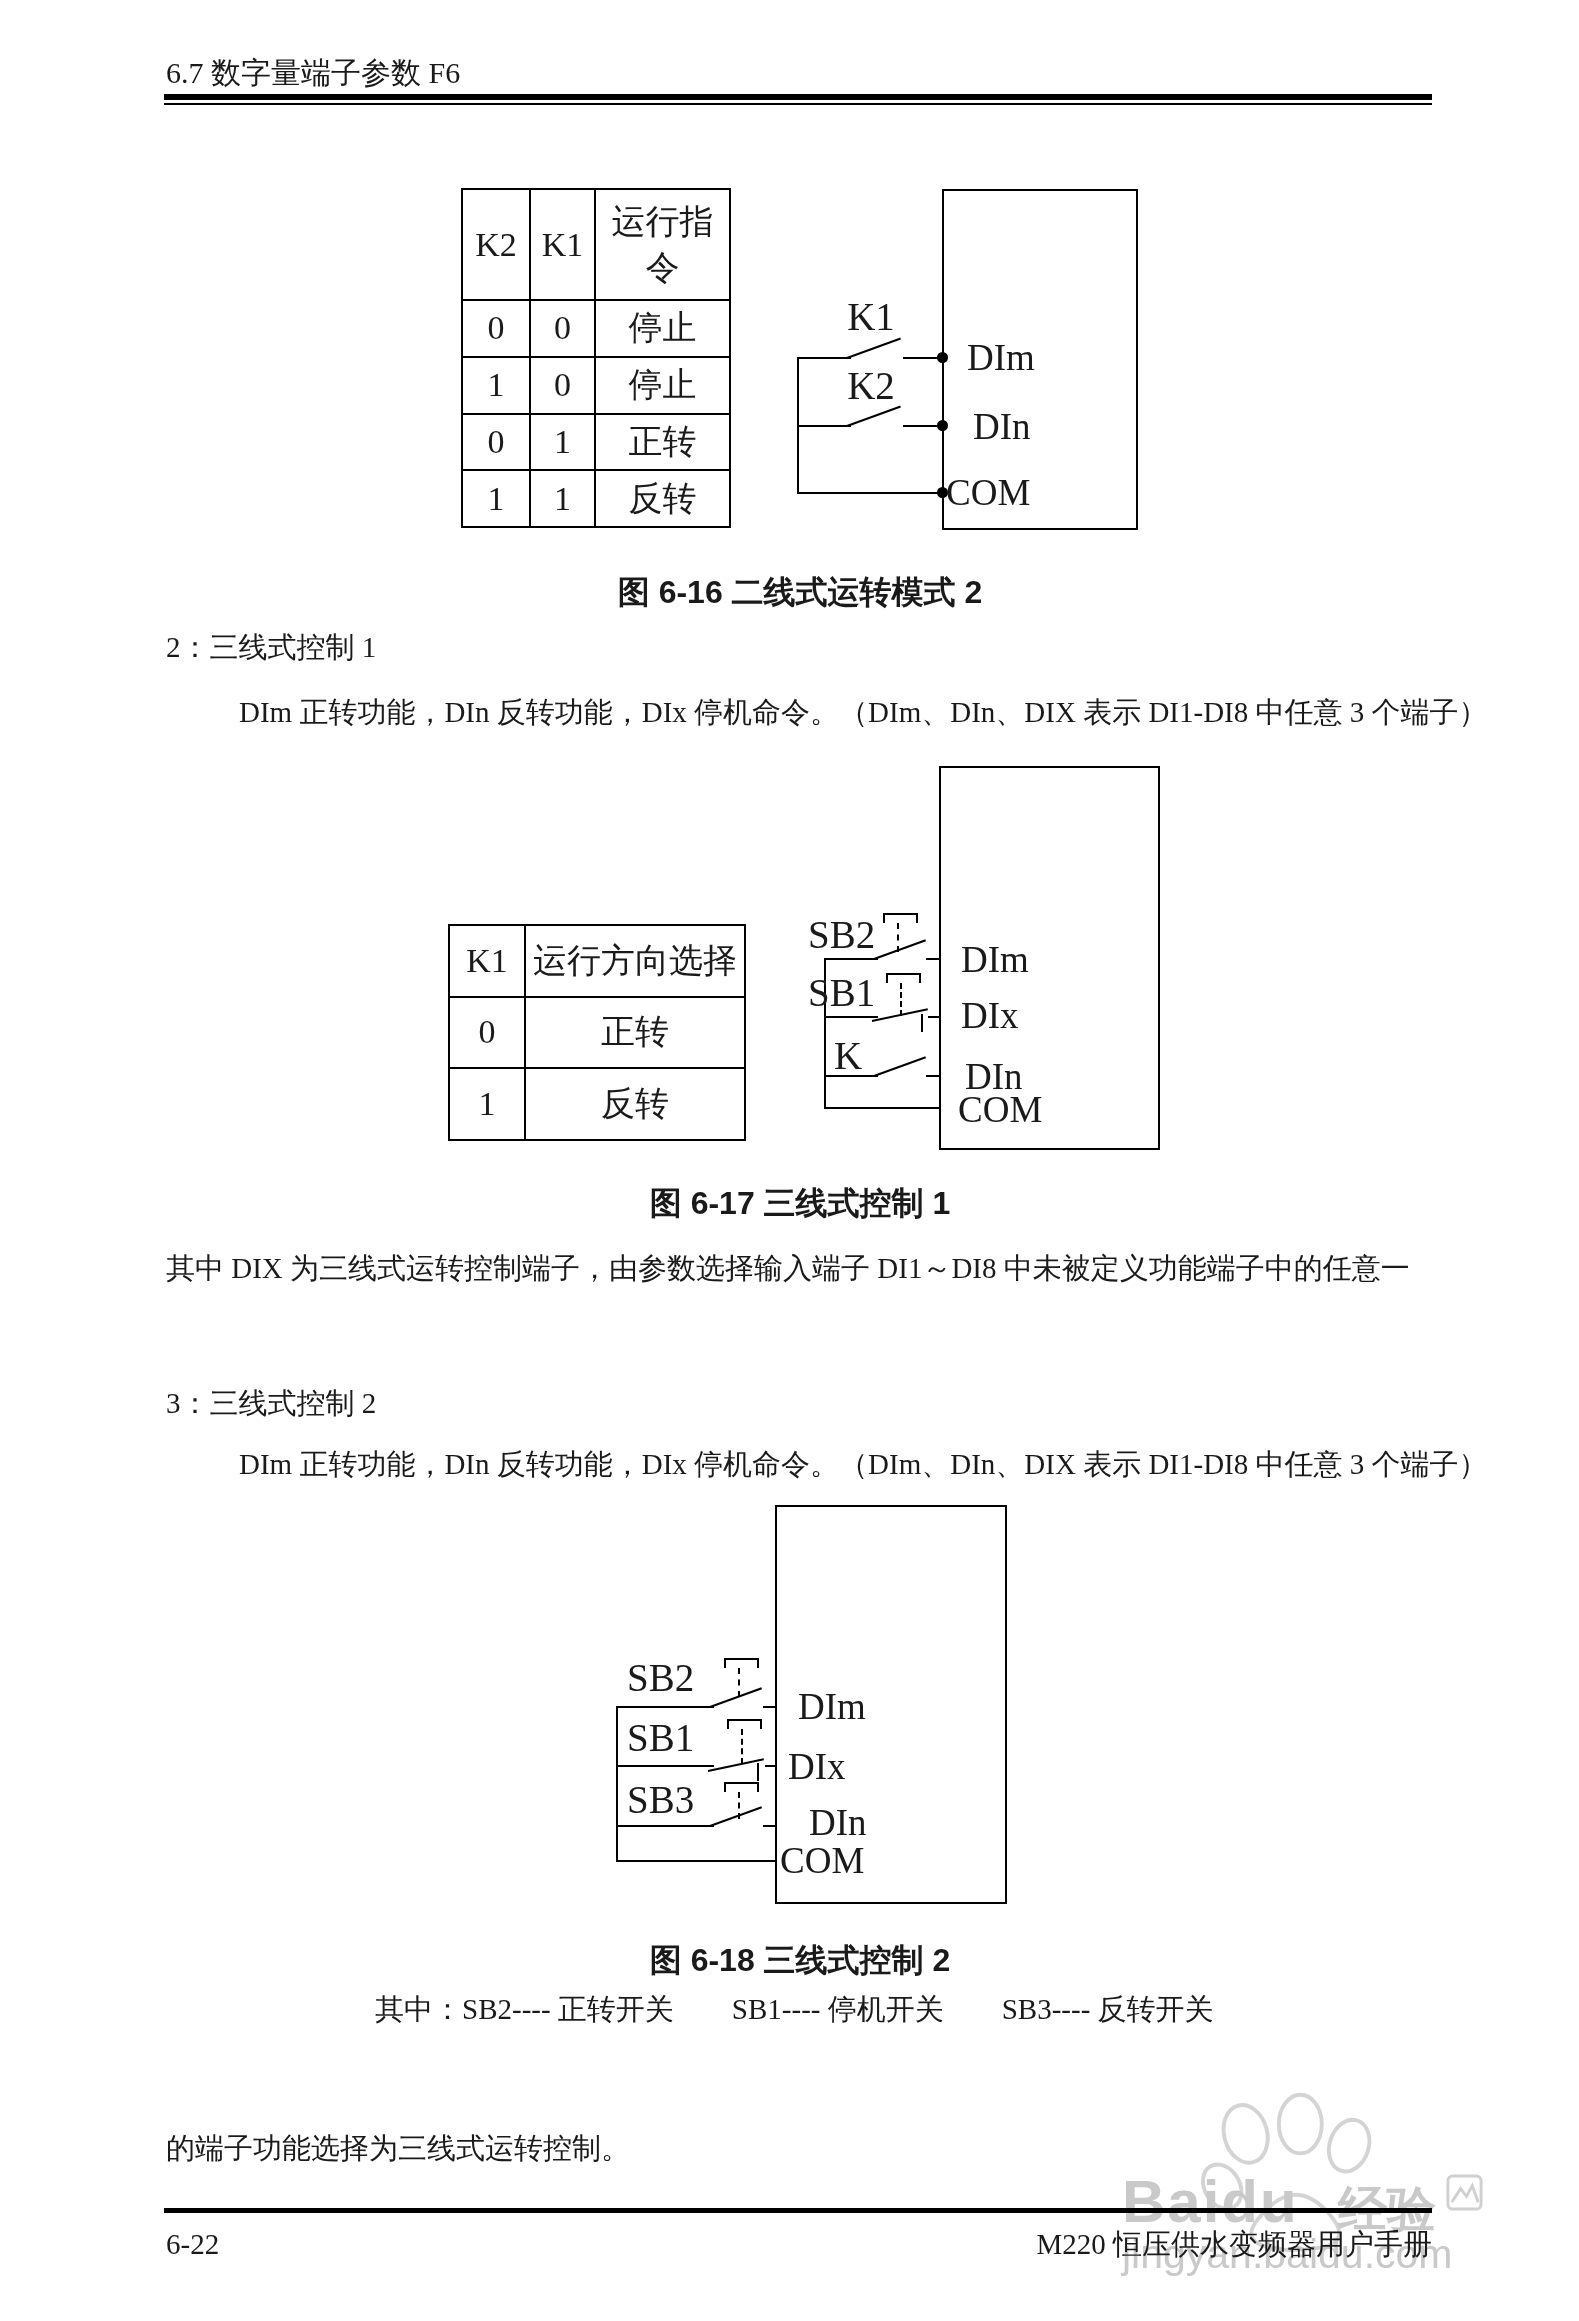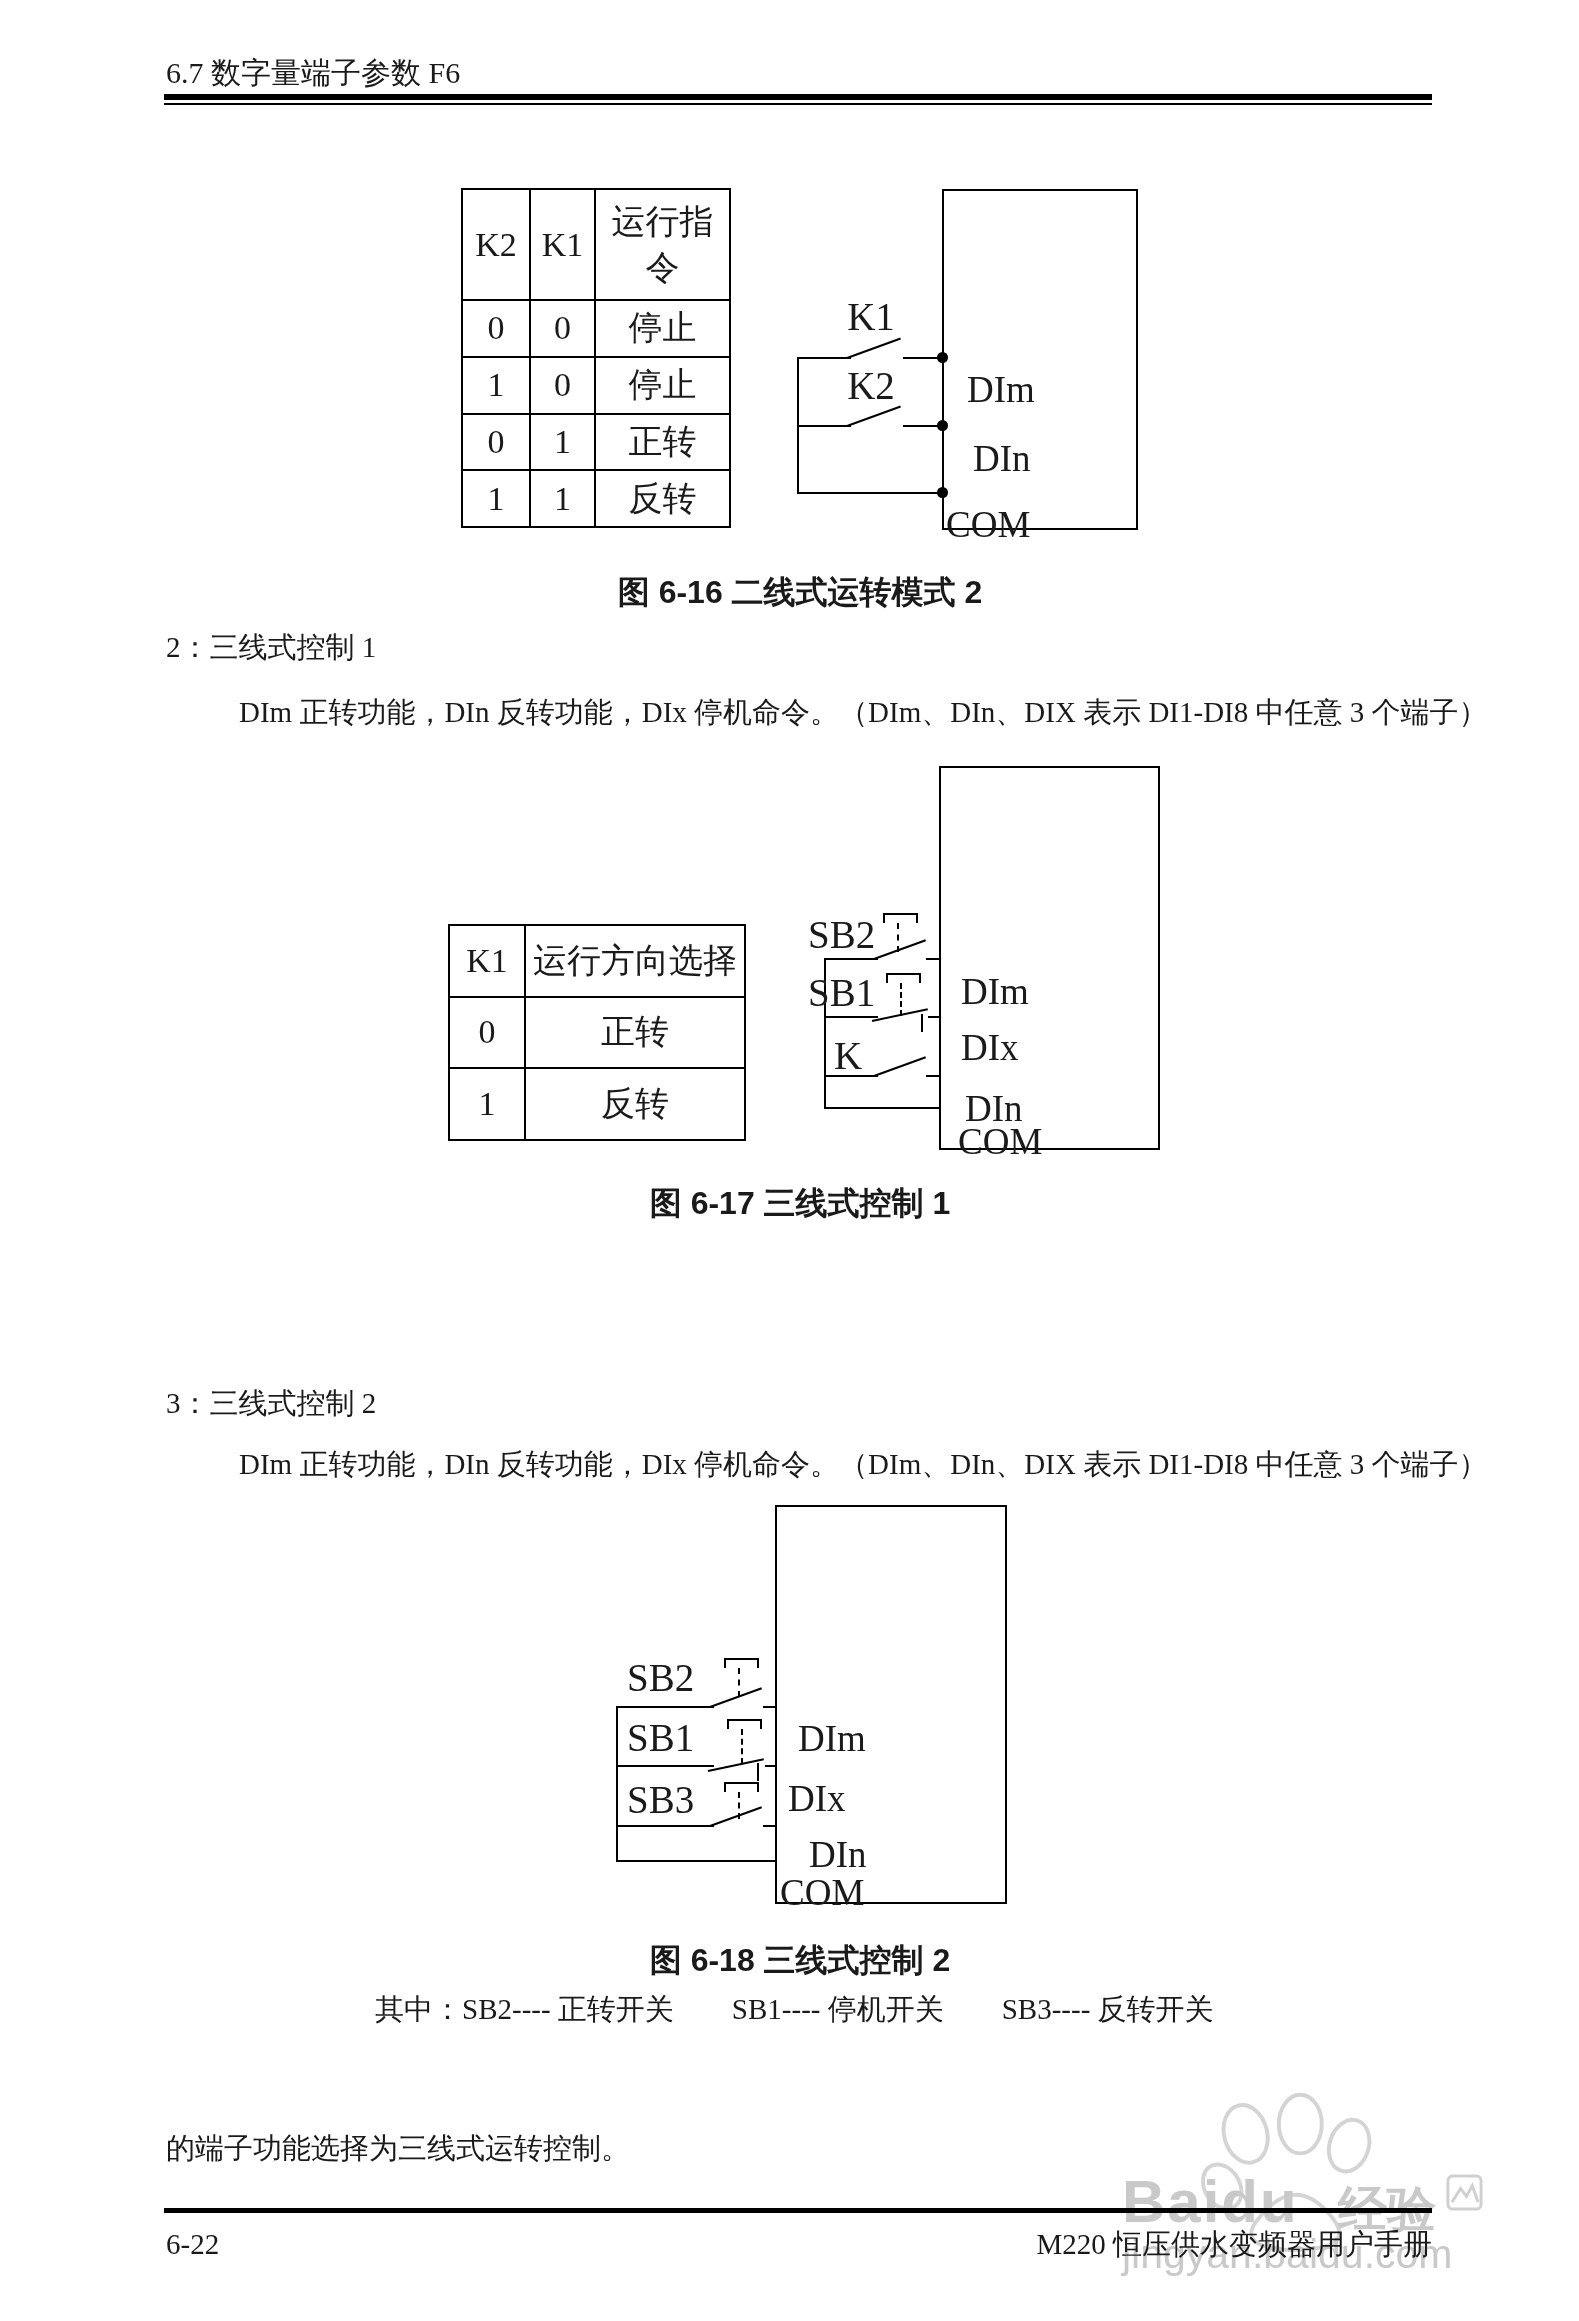--- a/index.html
+++ b/index.html
@@ -15,21 +15,21 @@
   .rule{background:#000;}
   
   table.dtab{border-collapse:collapse;table-layout:fixed;}
   table.dtab td{border:2px solid #000;text-align:center;vertical-align:middle;font-size:34px;padding:0;}
   
   .wire-h{position:absolute;height:2px;background:#000;}
   .wire-v{position:absolute;width:2px;background:#000;}
   .blade{position:absolute;height:2px;background:#000;transform-origin:left center;}
   .dot{position:absolute;width:10.7px;height:10.7px;border-radius:50%;background:#000;}
   .devbox{position:absolute;border:2px solid #000;background:#fff;}
-  .dlabel{position:absolute;font-size:37px;line-height:1;white-space:nowrap;margin-top:32px;}
+  .dlabel{position:absolute;font-size:37px;line-height:1;white-space:nowrap;}
   .swlabel{position:absolute;font-size:39px;line-height:1;white-space:nowrap;}
   .tbar{position:absolute;width:31px;height:7.8px;border-top:2px solid #000;border-left:2px solid #000;border-right:2px solid #000;}
   .stem{position:absolute;width:0;border-left:2px dashed #000;}
   .ncstop{position:absolute;width:2px;background:#000;}
   
   .wm{color:#c9c9c9;font-family:"Liberation Sans","DejaVu Sans",sans-serif;}
 </style>
 </head>
 <body>
 
@@ -152,20 +152,21 @@
     <div class="wire-h" style="left:824px;top:1107px;width:115px;"></div>
 
     <div class="dlabel" style="left:961px;top:941px;">DIm</div>
     <div class="dlabel" style="left:961px;top:997px;">DIx</div>
     <div class="dlabel" style="left:965px;top:1058px;">DIn</div>
     <div class="dlabel" style="left:958px;top:1091px;">COM</div>
   </div>
 
   <div class="abs caption" style="left:166px;top:1182px;width:1268px;">图 6-17 三线式控制 1</div>
 
+  <div class="abs txt body-txt" style="left:166px;top:1250px;">其中 DIX 为三线式运转控制端子，由参数选择输入端子 DI1～DI8 中未被定义功能端子中的任意一</div>
 
   <div class="abs txt body-txt" style="left:166px;top:1385px;">3：三线式控制 2</div>
   <div class="abs txt body-txt" style="left:239px;top:1446px;">DIm 正转功能，DIn 反转功能，DIx 停机命令。（DIm、DIn、DIX 表示 DI1-DI8 中任意 3 个端子）</div>
 
   <div>
     <div class="devbox" style="left:775px;top:1505px;width:228px;height:395px;"></div>
     <div class="wire-v" style="left:616px;top:1706px;height:156px;"></div>
 
     <div class="swlabel" style="left:627px;top:1658px;">SB2</div>
     <div class="tbar" style="left:724px;top:1658px;"></div>

